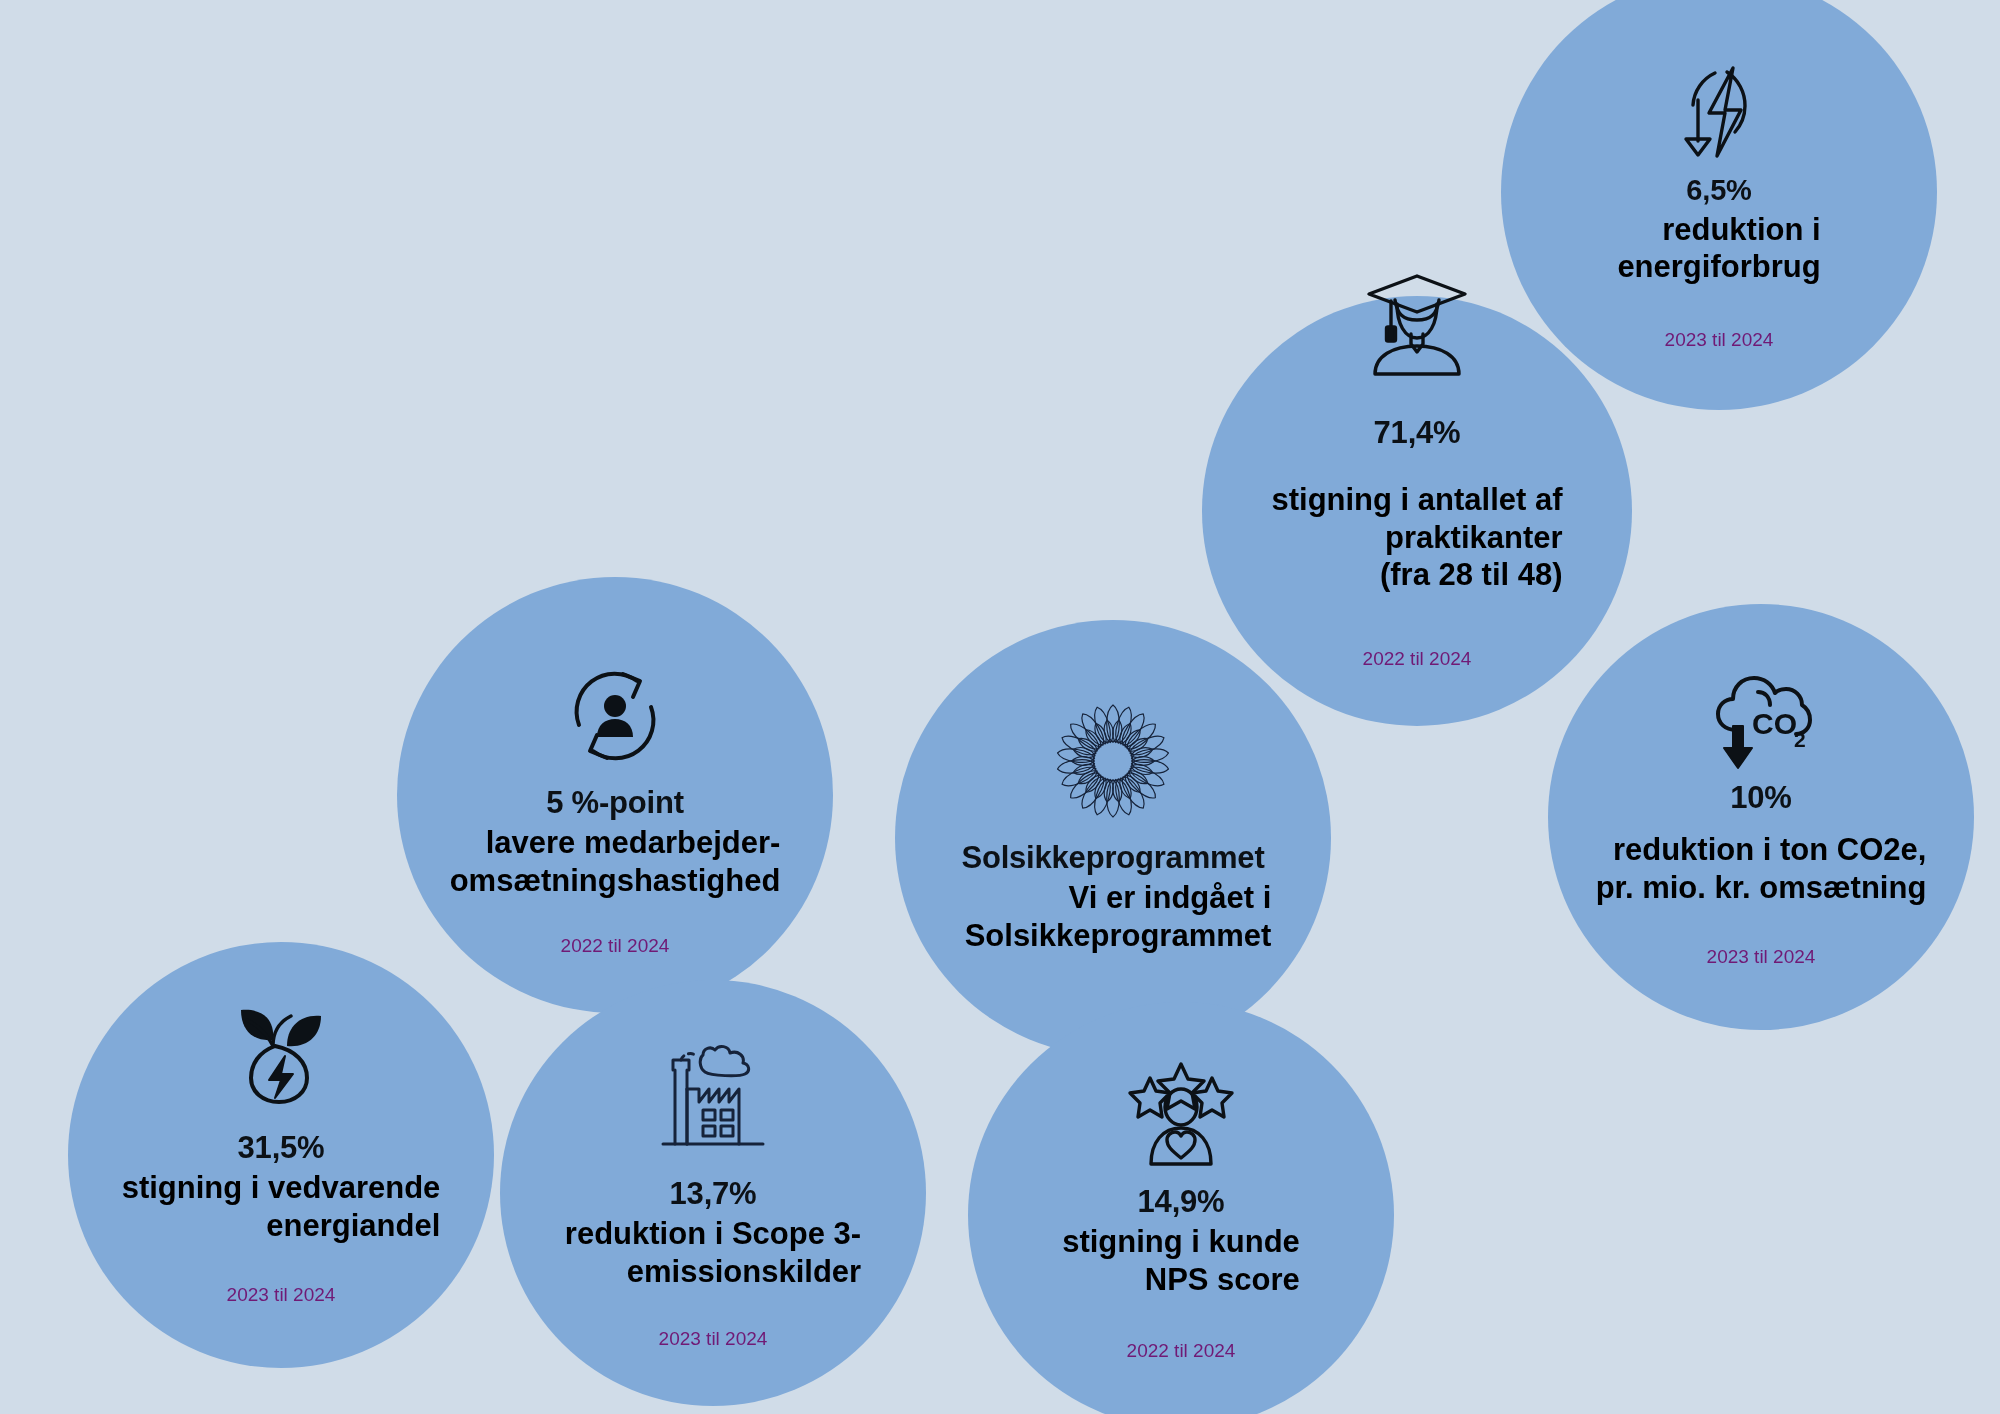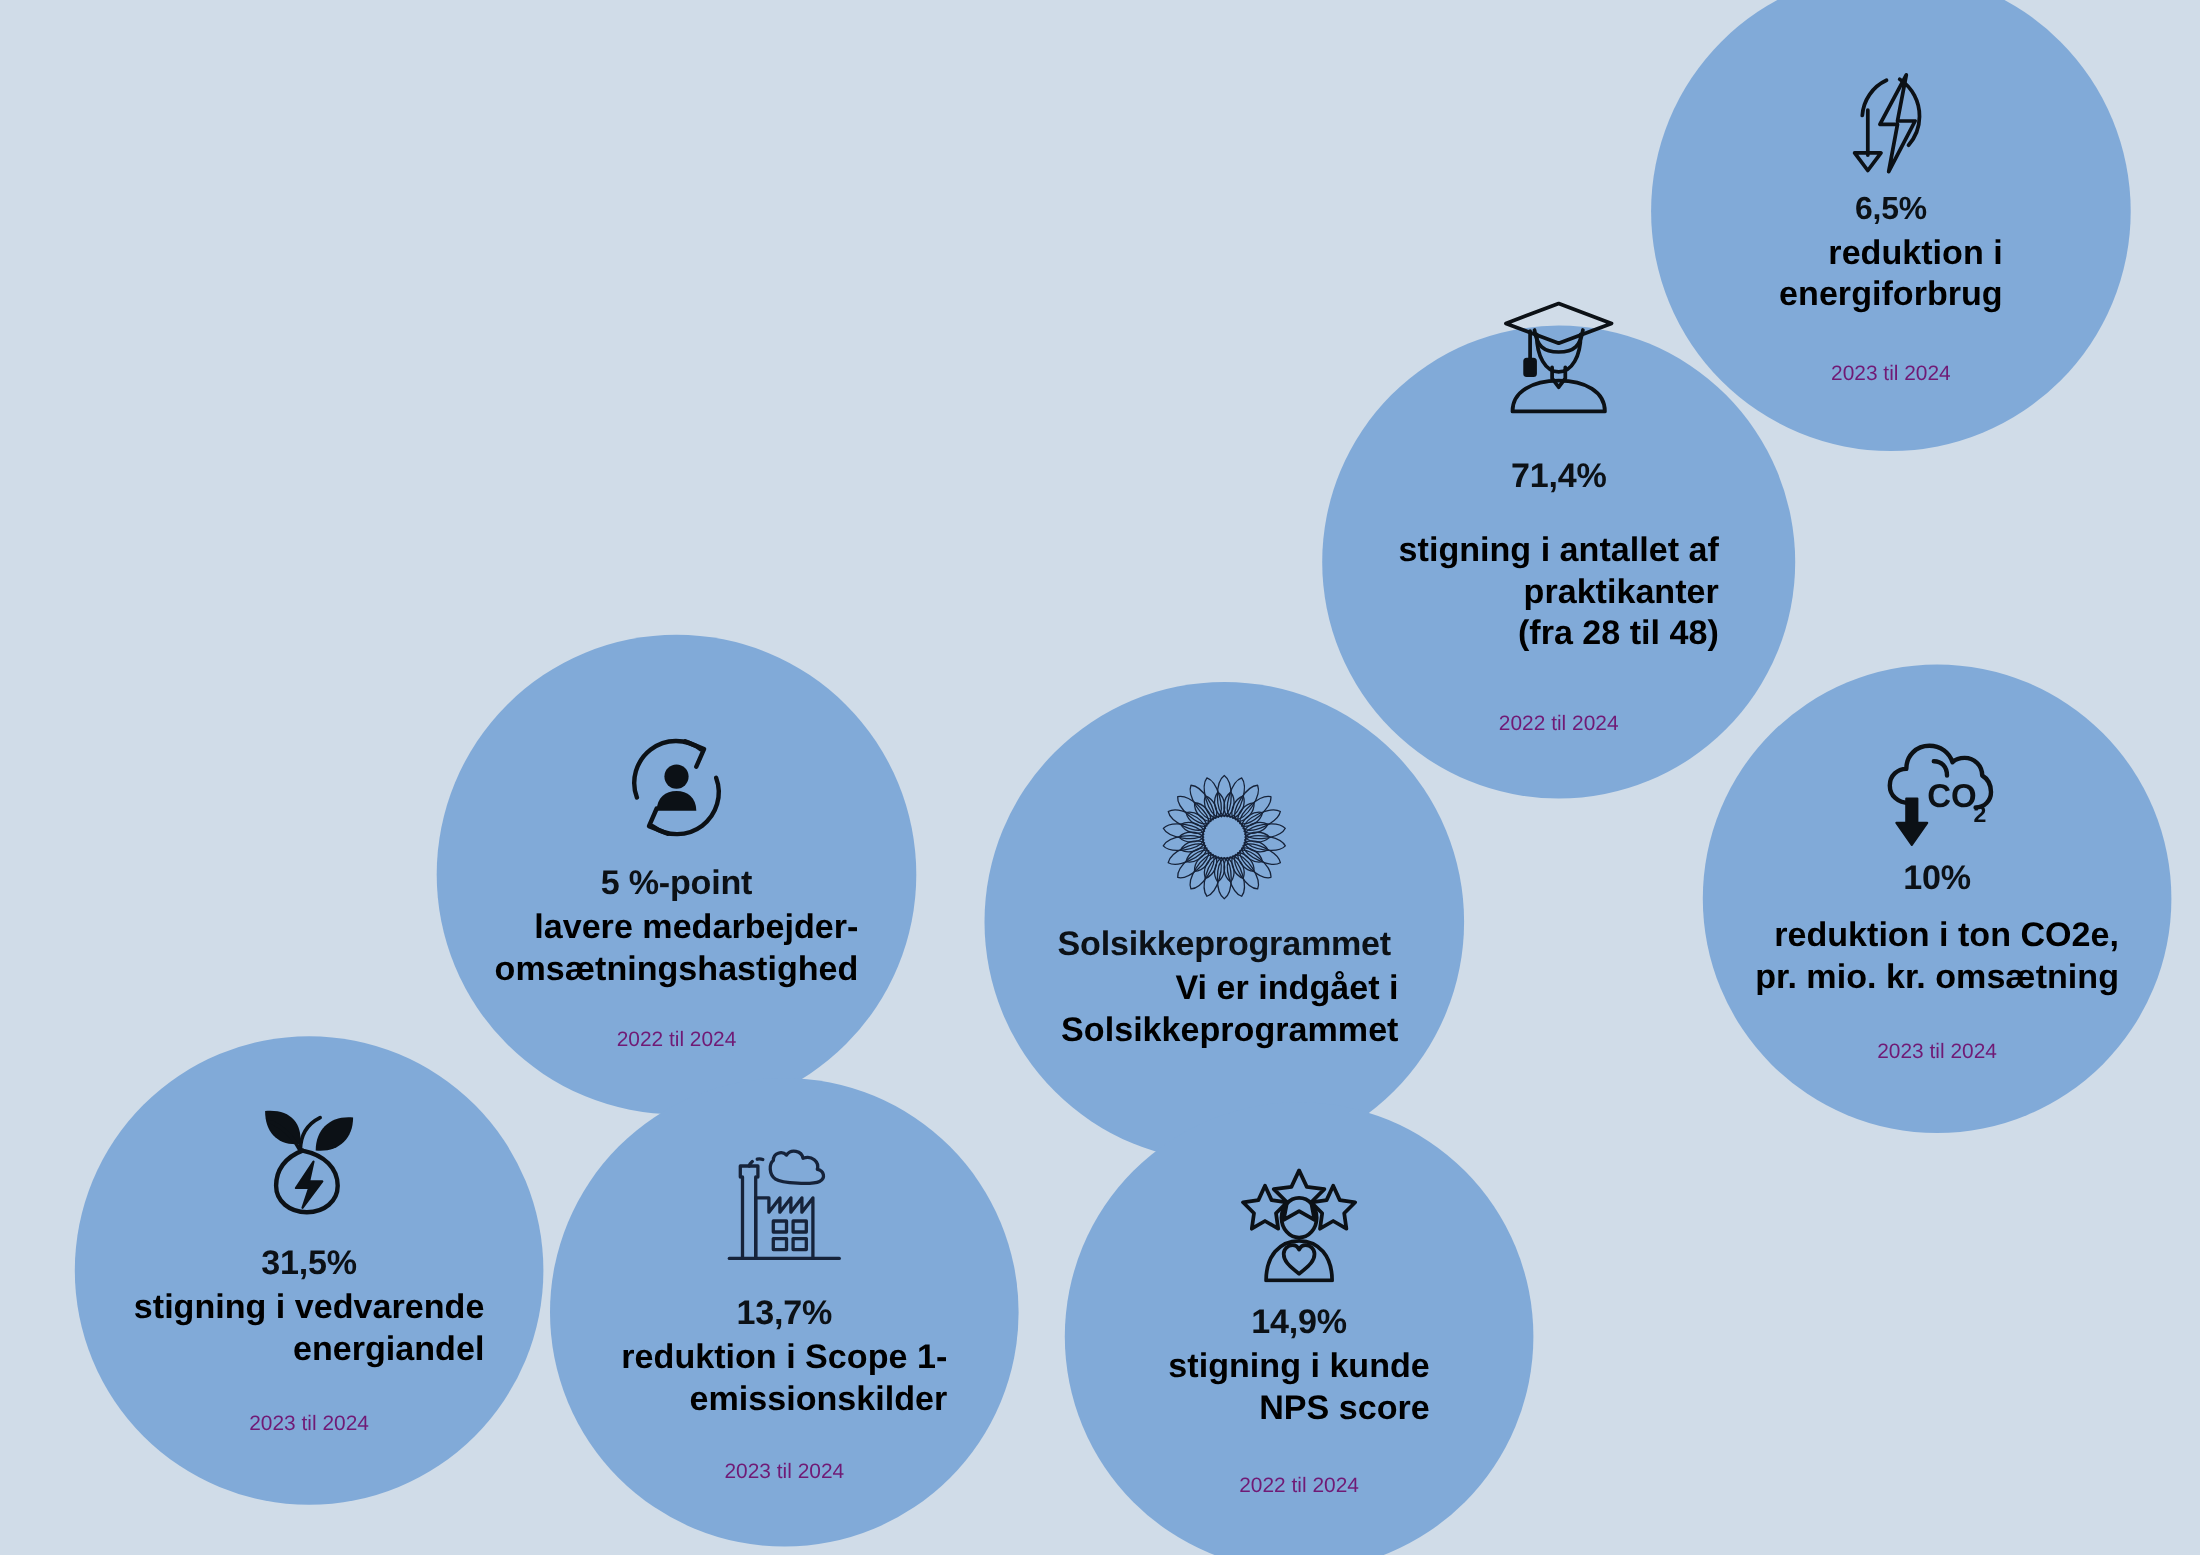--- a/index.html
+++ b/index.html
@@ -258,21 +258,21 @@
         <path d="M34 45 L34 100"></path>
         <rect x="50" y="66" width="12" height="10"></rect>
         <rect x="68" y="66" width="12" height="10"></rect>
         <rect x="50" y="82" width="12" height="10"></rect>
         <rect x="68" y="82" width="12" height="10"></rect>
         <path d="M28 16 C30 10 38 8 42 11" stroke-dasharray="5 5"></path>
         <path d="M50 11 C50 4 58 2 62 6 C66 0 76 2 77 9 C85 6 92 12 90 19 C96 20 98 27 92 30 C86 33 58 32 52 28 C46 24 46 14 50 11 Z"></path>
       </svg>
     </span>
     <span class="bubble-value">13,7%</span>
-    <span class="bubble-desc">reduktion i Scope 1-
+    <span class="bubble-desc">reduktion i Scope 3-
 emissionskilder</span>
     <span class="bubble-period">2023 til 2024</span>
   </div>
 
   <div class="bubble" id="b-nps">
     <span class="bubble-icon">
       <svg width="108" height="104" viewBox="0 0 108 104" fill="none" stroke="#0c1116" stroke-width="3.4" stroke-linecap="round" stroke-linejoin="round">
         <path d="M54 2 L61 17 L77 19 L65 31 L68 47 L54 39 L40 47 L43 31 L31 19 L47 17 Z"></path>
         <path d="M23 16 L29 29 L43 31 L33 41 L35 55 L23 48 L11 55 L13 41 L3 31 L17 29 Z"></path>
         <path d="M85 16 L91 29 L105 31 L95 41 L97 55 L85 48 L73 55 L75 41 L65 31 L79 29 Z"></path>

